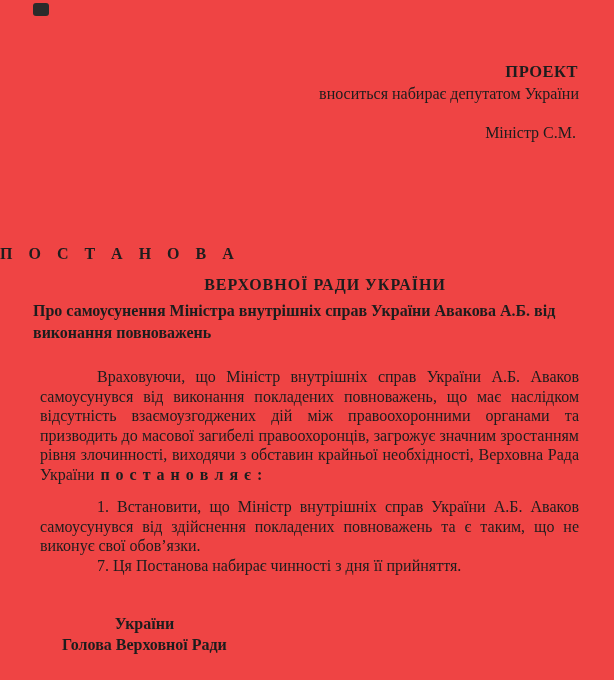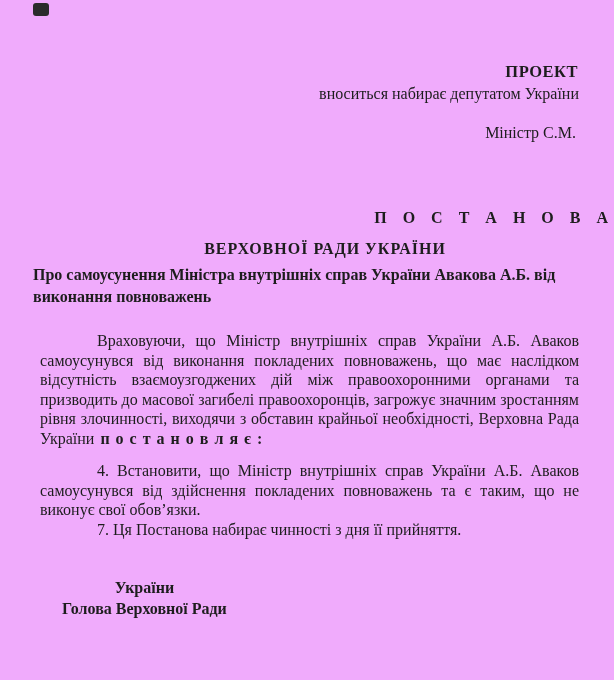--- a/index.html
+++ b/index.html
@@ -2,21 +2,21 @@
 <html><head>
 <meta charset="utf-8">
 <style>
   html, body { margin: 0; padding: 0; }
   body { background: #ffffff; }
   .page {
     position: relative;
     width: 614px;
     height: 680px;
     margin: 0 auto;
-    background: #f0abfc;
+    background: #ef4444;
     color: #1d1d1d;
     font-family: "Liberation Serif", "DejaVu Serif", serif;
     font-size: 16px;
     overflow: hidden;
   }
   .corner-mark {
     position: absolute;
     left: 33px;
     top: 3px;
     width: 16px;
@@ -43,22 +43,22 @@
     text-align: right;
     padding-right: 38px;
     margin-top: 18px;
   }
   .author-block {
     display: inline-block;
     text-align: left;
     line-height: 21px;
   }
   .doc-type {
-    margin-top: 66px;
-    text-align: right;
+    margin-top: 102px;
+    text-align: left;
     font-weight: bold;
     letter-spacing: 6px;
     line-height: 18px;
   }
   .issuing-body {
     margin-top: 13px;
     text-align: center;
     font-weight: bold;
     letter-spacing: 1px;
     line-height: 18px;
@@ -112,21 +112,21 @@
   </div>
 
   <div class="doc-type">П О С Т А Н О В А</div>
 
   <div class="issuing-body">ВЕРХОВНОЇ РАДИ УКРАЇНИ</div>
 
   <div class="subject">Про самоусунення Міністра внутрішніх справ України Авакова А.Б. від виконання повноважень</div>
 
   <p class="para preamble"><span>Враховуючи, що Міністр внутрішніх справ України А.Б. Аваков самоусунувся від виконання покладених повноважень, що має наслідком відсутність взаємоузгоджених дій між правоохоронними органами та призводить до масової загибелі правоохоронців, загрожує значним зростанням рівня злочинності, виходячи з обставин крайньої необхідності, Верховна Рада України</span><span class="resolves">п о с т а н о в л я є :</span></p>
 
-  <p class="para clause-1">4. Встановити, що Міністр внутрішніх справ України А.Б. Аваков самоусунувся від здійснення покладених повноважень та є таким, що не виконує свої обов’язки.</p>
+  <p class="para clause-1">1. Встановити, що Міністр внутрішніх справ України А.Б. Аваков самоусунувся від здійснення покладених повноважень та є таким, що не виконує свої обов’язки.</p>
 
   <p class="para clause-2">7. Ця Постанова набирає чинності з дня її прийняття.</p>
 
   <div class="signature">
     <div>України</div>
     <div>Голова Верховної Ради</div>
   </div>
 
 </div>
 

